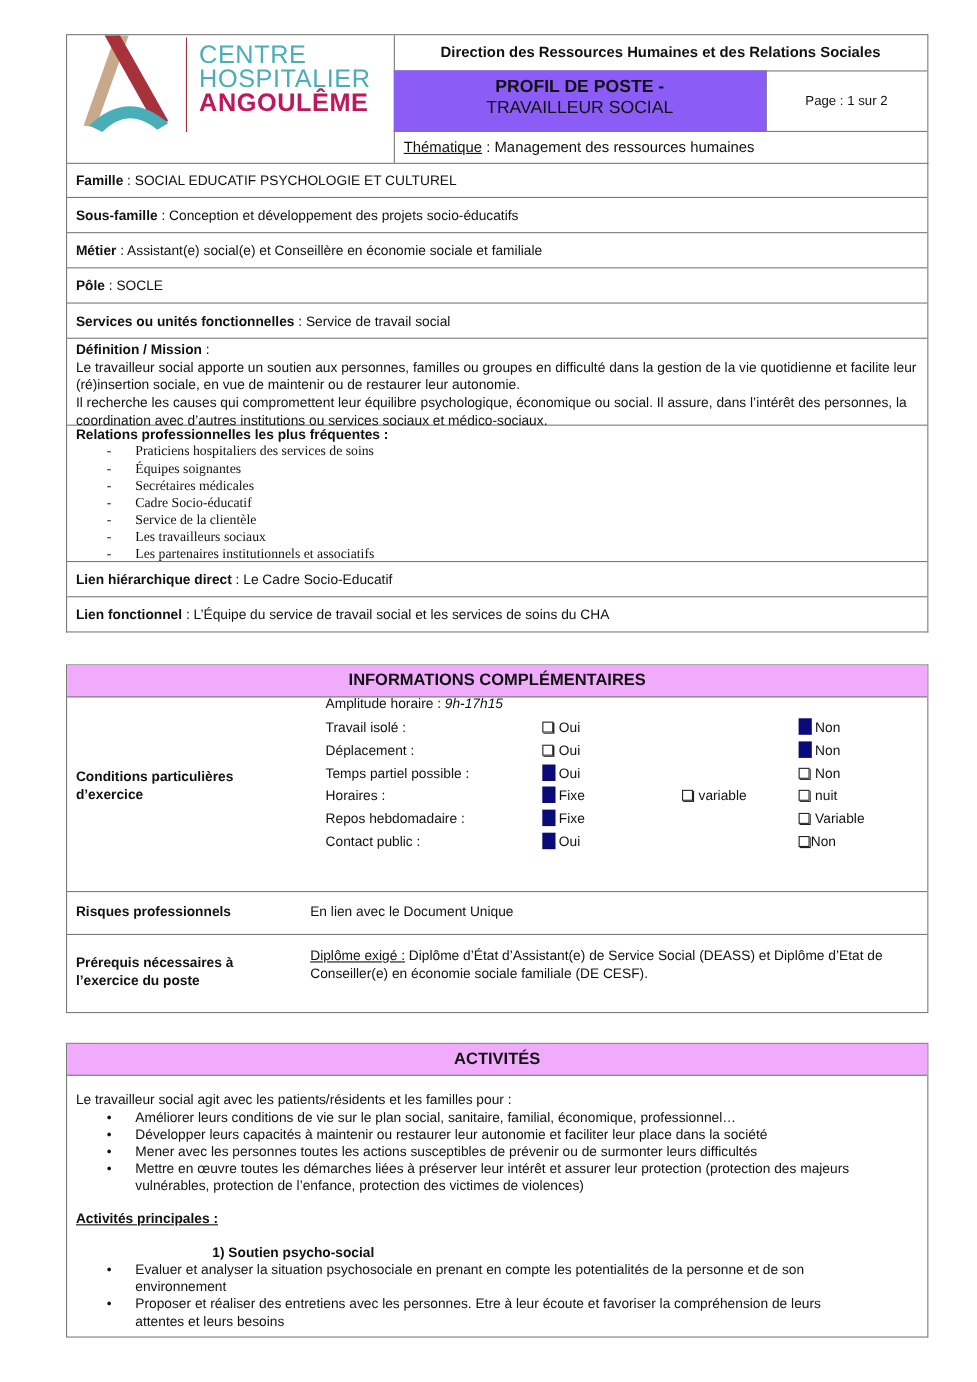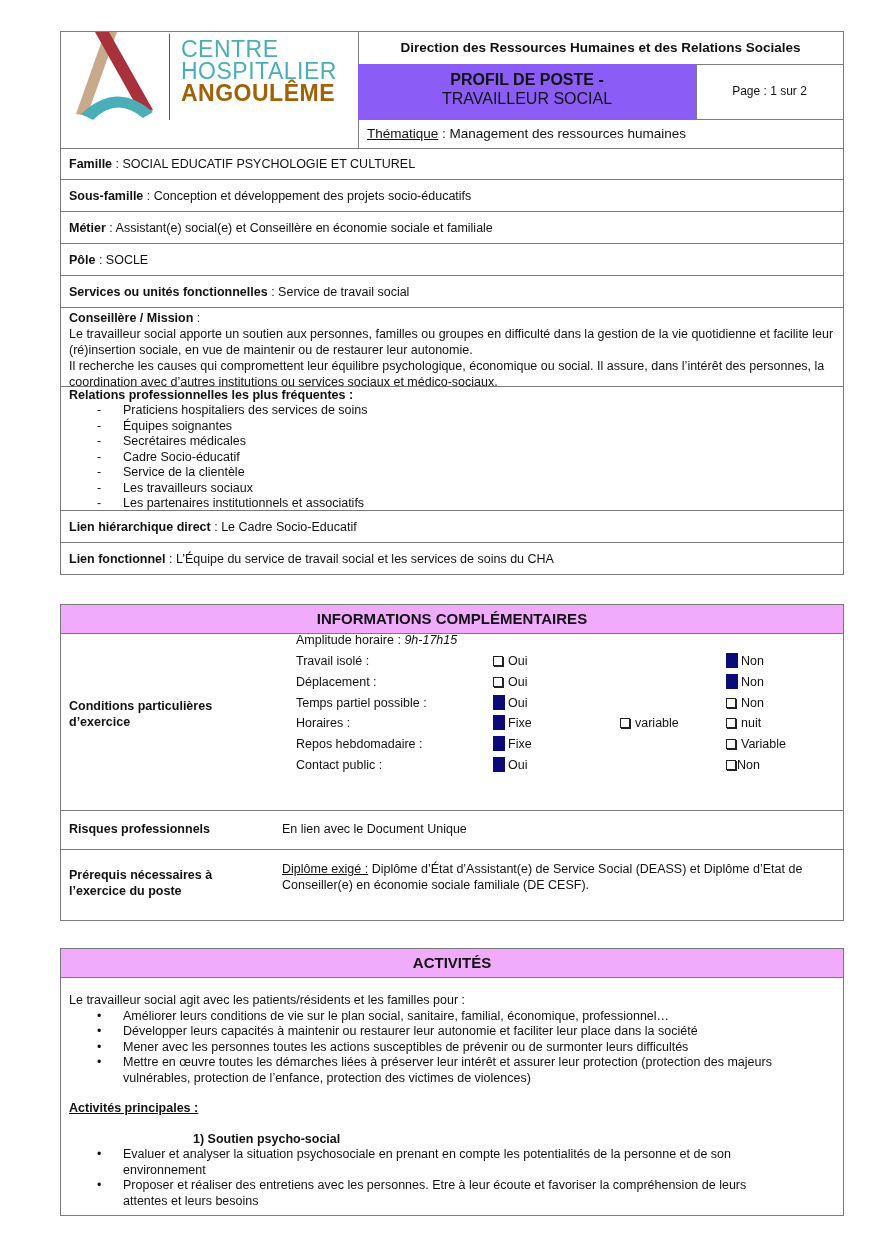--- a/index.html
+++ b/index.html
@@ -13,29 +13,29 @@
   #hdr { top: 31px; height: 118px; }
   #hdr .logo { position: absolute; left: 0; top: 0; width: 297px; height: 116px; border-right: 1px solid #7a7a7a; }
   #hdr .dir { position: absolute; left: 297px; top: 0; right: 0; height: 32px; border-bottom: 1px solid #7a7a7a; text-align: center; line-height: 32px; font-weight: bold; font-size: 13.5px; }
   #hdr .profil { position: absolute; left: 297px; top: 32px; width: 338px; height: 55px; background: #8b5cf6; border-right: 1px solid #7a7a7a; border-bottom: 1px solid #7a7a7a; text-align: center; }
   #hdr .profil .t1 { font-weight: bold; font-size: 16px; margin-top: 7px; }
   #hdr .profil .t2 { font-size: 16px; margin-top: 1px; }
   #hdr .page { position: absolute; left: 635px; top: 32px; right: 0; height: 55px; border-bottom: 1px solid #7a7a7a; text-align: center; line-height: 55px; font-size: 12px; }
   #hdr .them { position: absolute; left: 297px; top: 88px; right: 0; height: 28px; line-height: 28px; padding-left: 9px; font-size: 13.5px; }
   .logo-text { position: absolute; left: 120px; top: 6px; font-size: 23px; line-height: 22px; letter-spacing: 0.5px; }
   .logo-text .l1, .logo-text .l2 { color: #4aaeb8; }
-  .logo-text .l3 { color: #a16207; font-weight: bold; }
+  .logo-text .l3 { color: #be185d; font-weight: bold; }
   .logo-sep { position: absolute; left: 108px; top: 2px; width: 1px; height: 86px; background: #a8323c; }
 
   
   #info { top: 148px; height: 427px; border-top: none; }
   .row { position: absolute; left: 0; right: 0; border-bottom: 1px solid #7a7a7a; padding: 0 8px; box-sizing: border-box; }
   .row.simple { height: 32px; line-height: 32px; }
   .row p { margin: 0; line-height: 16px; }
-  .dash-list { margin: 0; padding: 0; list-style: none; }
+  .dash-list { margin: 0; padding: 0; list-style: none; font-family: Liberation Serif, serif; }
   .dash-list li { position: relative; padding-left: 54px; line-height: 15.5px; }
   .dash-list li::before { content: "-"; position: absolute; left: 28px; }
 
   
   #comp { top: 604px; height: 317px; }
   .sec-title { height: 28px; background: #f0abfc; border-bottom: 1px solid #7a7a7a; text-align: center; line-height: 28px; font-weight: bold; font-size: 15px; }
   .cond-label { position: absolute; left: 8px; top: 93px; font-weight: bold; line-height: 16px; }
   .opt-line { position: absolute; left: 235px; height: 21px; line-height: 21px; white-space: nowrap; }
   .cb { position: absolute; height: 21px; line-height: 21px; white-space: nowrap; }
   .box { display: inline-block; width: 8px; height: 8px; border: 1px solid #222; box-shadow: 1px 1px 0 #222; margin-right: 5px; vertical-align: -1px; }
@@ -80,21 +80,21 @@
   <div class="them"><span class="u">Thématique</span><span> : Management des ressources humaines</span></div>
 </div>
 
 <div class="tbl" id="info">
   <div class="row simple" style="top:0;"><span class="b">Famille</span><span> : SOCIAL EDUCATIF PSYCHOLOGIE ET CULTUREL</span></div>
   <div class="row simple" style="top:32px;"><span class="b">Sous-famille</span><span> : Conception et développement des projets socio-éducatifs</span></div>
   <div class="row simple" style="top:64px;"><span class="b">Métier</span><span> : Assistant(e) social(e) et Conseillère en économie sociale et familiale</span></div>
   <div class="row simple" style="top:96px;"><span class="b">Pôle</span><span> : SOCLE</span></div>
   <div class="row simple" style="top:128px;"><span class="b">Services ou unités fonctionnelles</span><span> : Service de travail social</span></div>
   <div class="row" style="top:160px;height:79px;padding-top:2px;">
-    <p><span class="b">Conseillère / Mission</span><span> :</span></p>
+    <p><span class="b">Définition / Mission</span><span> :</span></p>
     <p>Le travailleur social apporte un soutien aux personnes, familles ou groupes en difficulté dans la gestion de la vie quotidienne et facilite leur (ré)insertion sociale, en vue de maintenir ou de restaurer leur autonomie.</p>
     <p>Il recherche les causes qui compromettent leur équilibre psychologique, économique ou social. Il assure, dans l’intérêt des personnes, la coordination avec d’autres institutions ou services sociaux et médico-sociaux.</p>
   </div>
   <div class="row" style="top:239px;height:124px;">
     <p class="b">Relations professionnelles les plus fréquentes :</p>
     <ul class="dash-list">
       <li>Praticiens hospitaliers des services de soins</li>
       <li>Équipes soignantes</li>
       <li>Secrétaires médicales</li>
       <li>Cadre Socio-éducatif</li>

